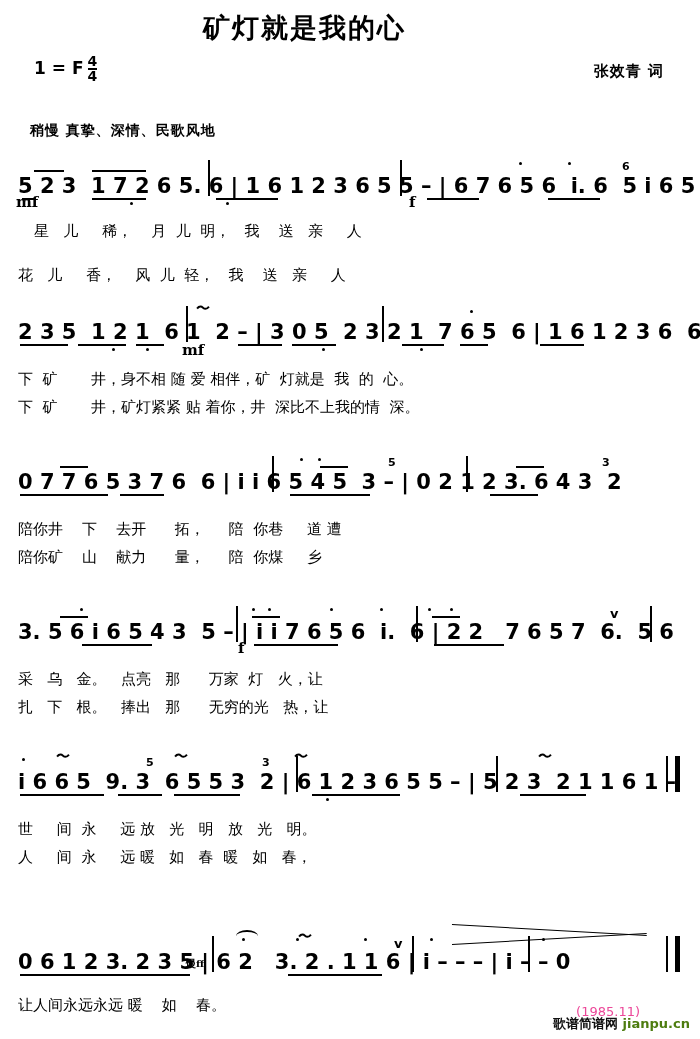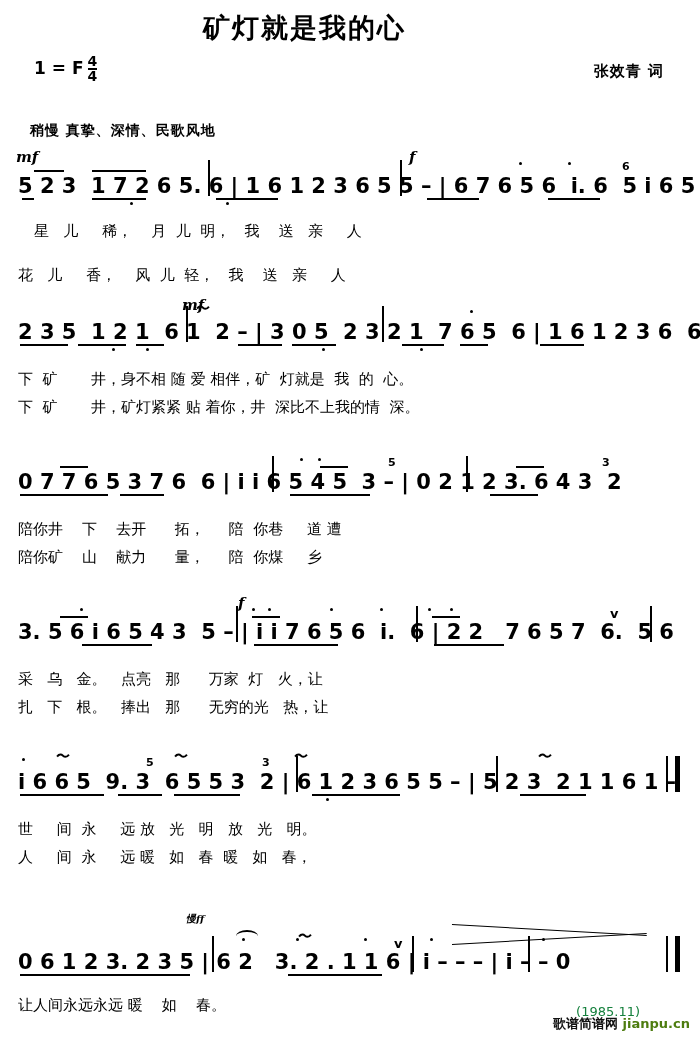--- a/index.html
+++ b/index.html
@@ -59,24 +59,24 @@
   .tempo-mark {
     position: absolute;
     top: 122px;
     left: 30px;
     font-size: 14px;
     font-weight: bold;
     letter-spacing: 1px;
   }
   .dyn {
     position: absolute;
-    font-style: italic;
     font-weight: bold;
     font-family: "DejaVu Serif", serif;
     font-size: 15px;
+    margin-top: 45px;
   }
   .notes {
     position: absolute;
     left: 18px;
     width: 664px;
     font-family: "DejaVu Sans", sans-serif;
     font-size: 21px;
     font-weight: bold;
     letter-spacing: 0px;
     white-space: pre;
@@ -146,21 +146,21 @@
   .vmark {
     position: absolute;
     font-size: 13px;
     font-weight: bold;
   }
   .footer-note {
     position: absolute;
     right: 60px;
     bottom: 20px;
     font-size: 13px;
-    color: #15803d;
+    color: #ec4899;
   }
   .site {
     position: absolute;
     right: 10px;
     bottom: 6px;
     font-size: 13px;
     font-weight: bold;
   }
   .site .cn { color: #4d7c0f; text-align: right; }
   .site .zh { color: #111; }

